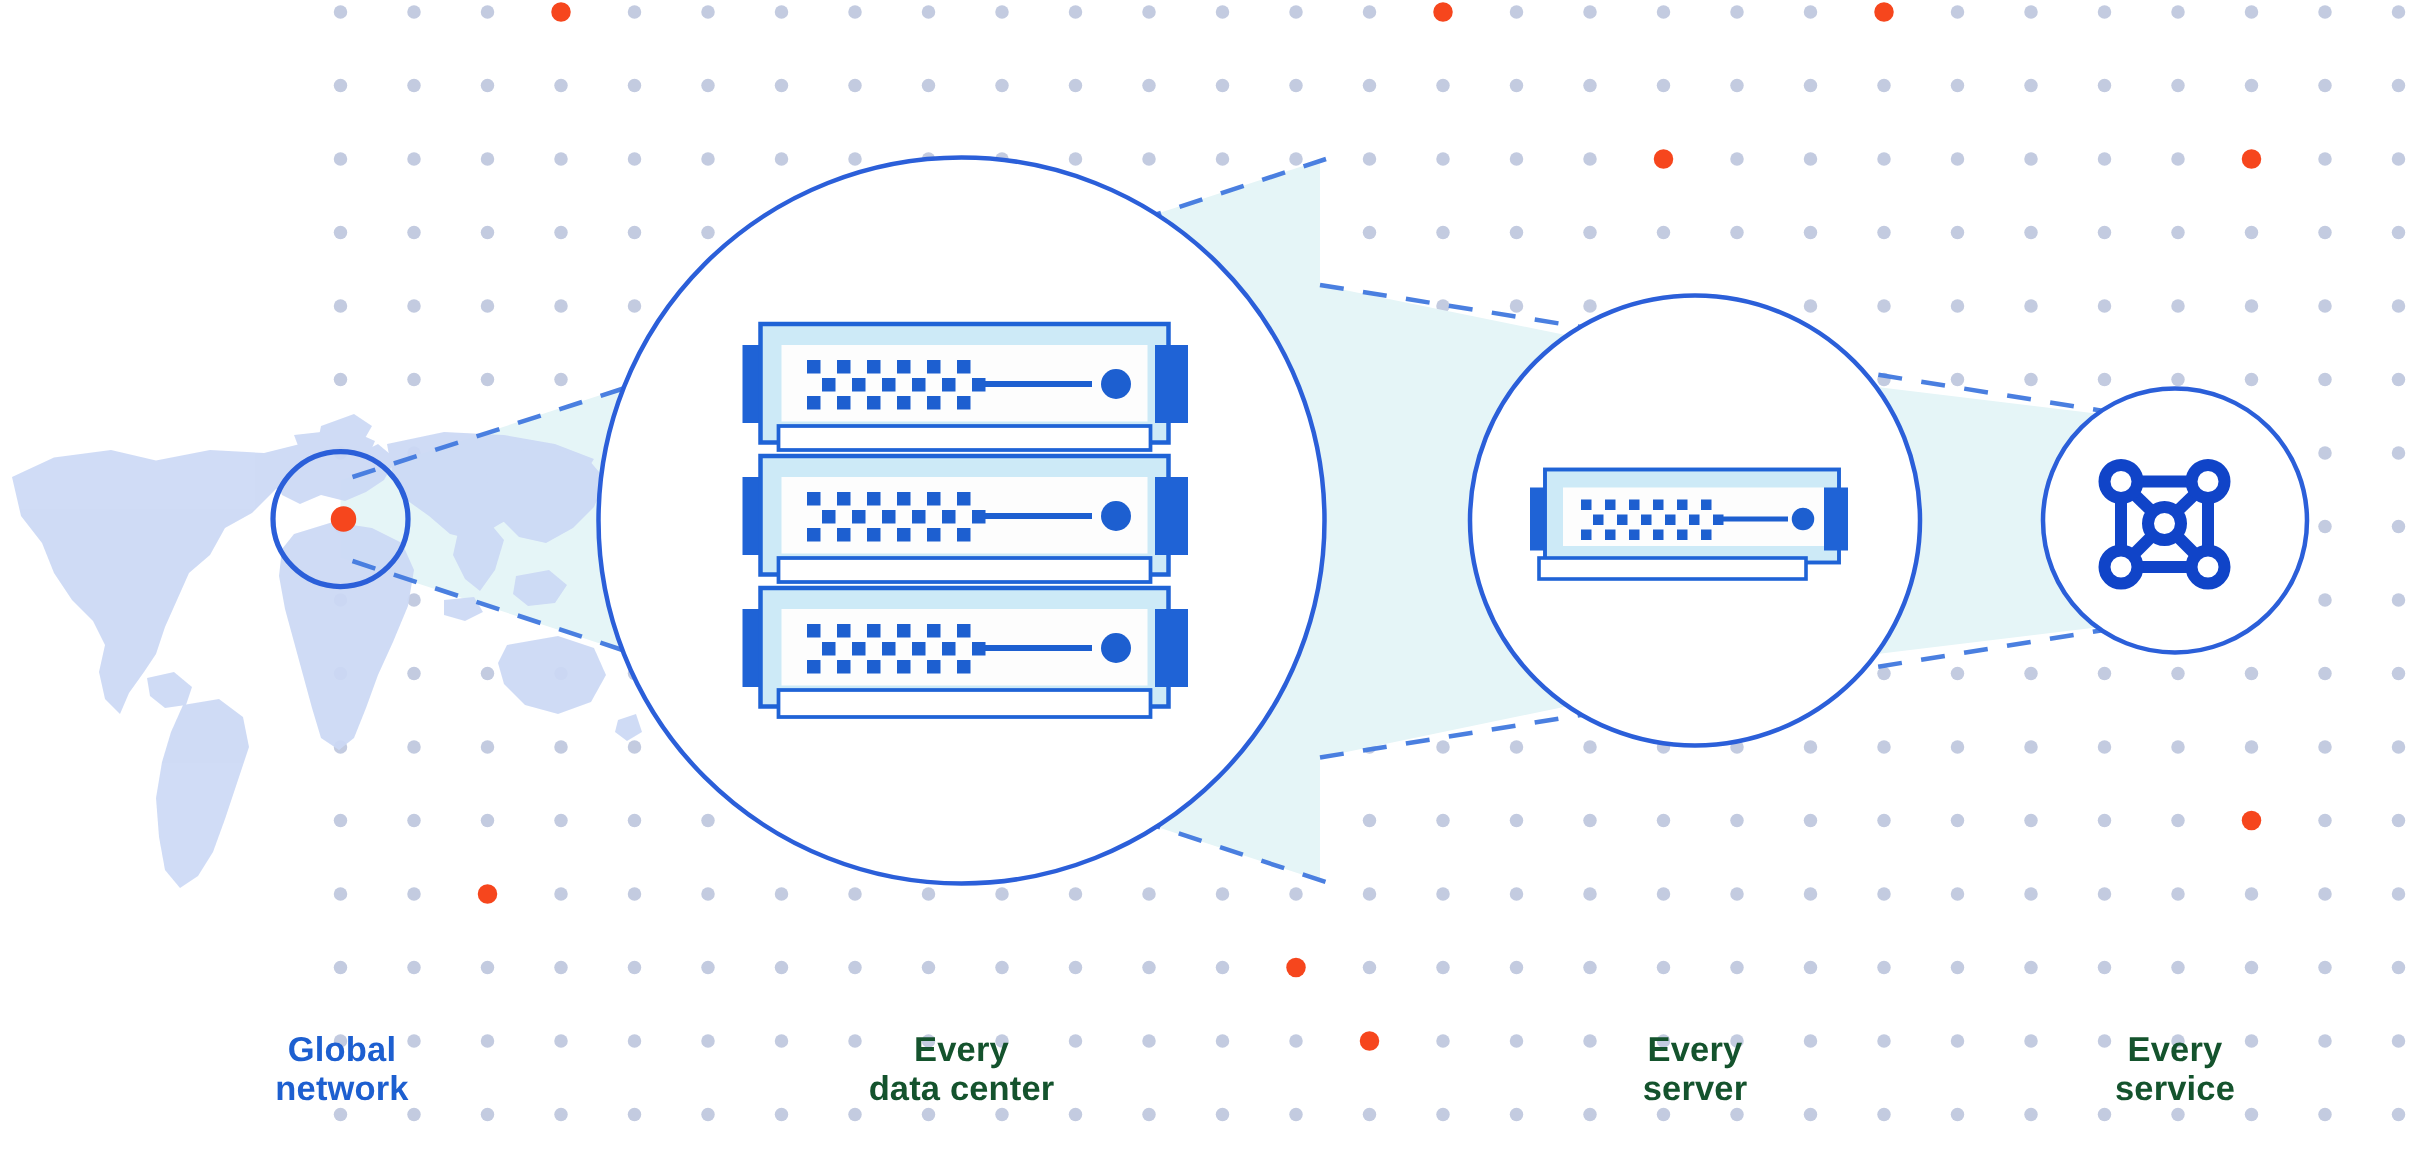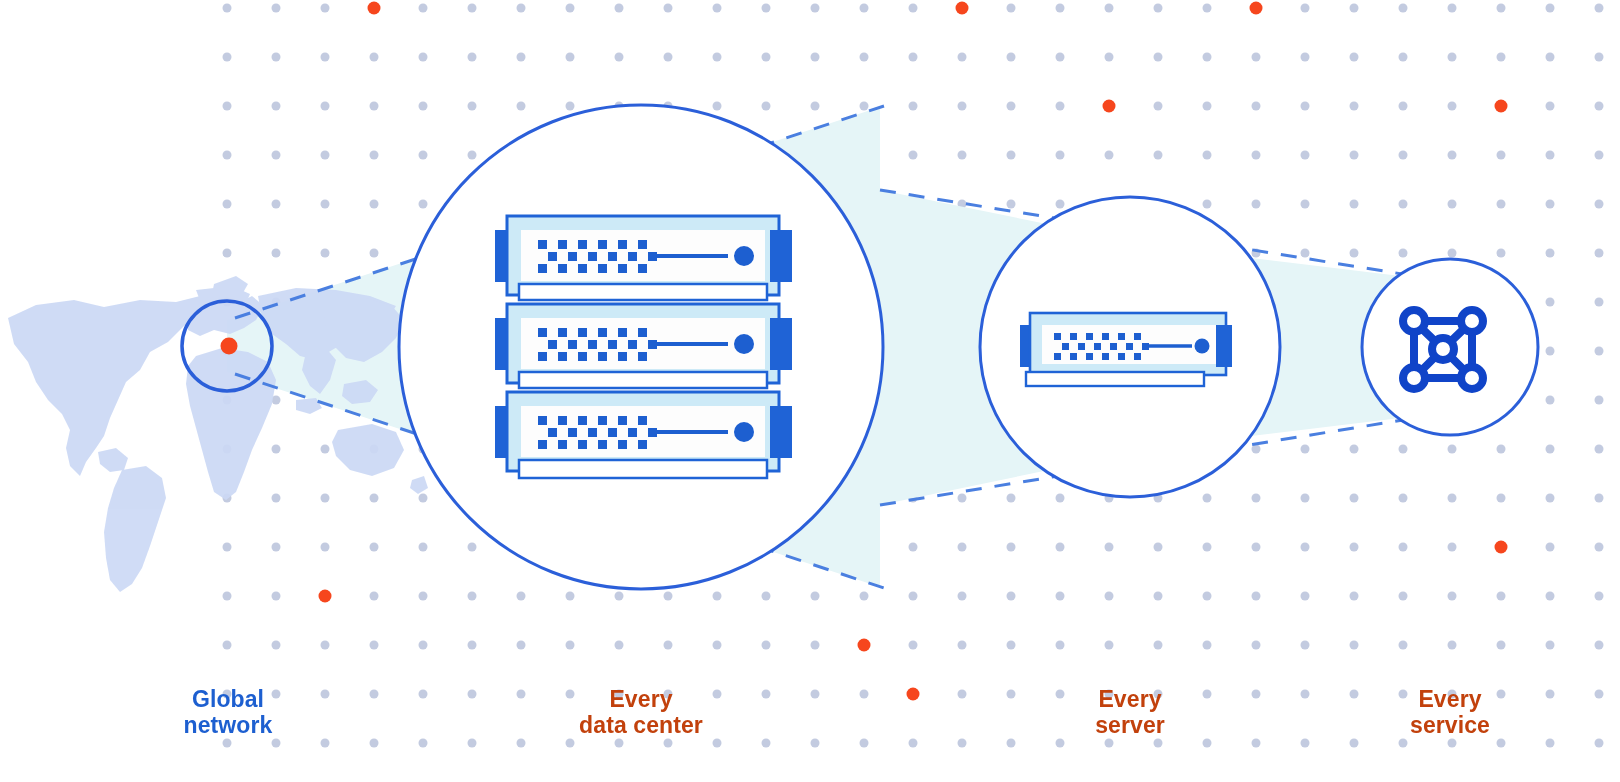--- a/index.html
+++ b/index.html
@@ -34,21 +34,21 @@
     height: 782px;
     pointer-events: none;
   }
   .stage-label {
     position: absolute;
     text-align: center;
     font-size: 23px;
     line-height: 26px;
     font-weight: 700;
     letter-spacing: 0.1px;
-    color: #c2410c;
+    color: #14532d;
     white-space: pre-line;
     transform: translateX(-50%);
   }
   .stage-label.accent {
     color: #1d5fd0;
   }
 </style>
 </head>
 <body>
 

